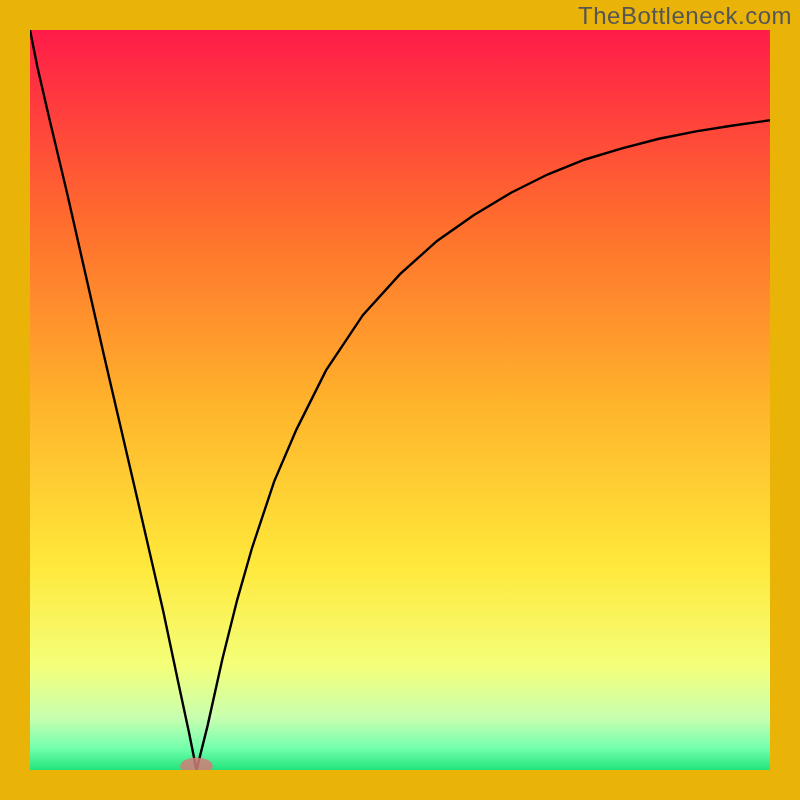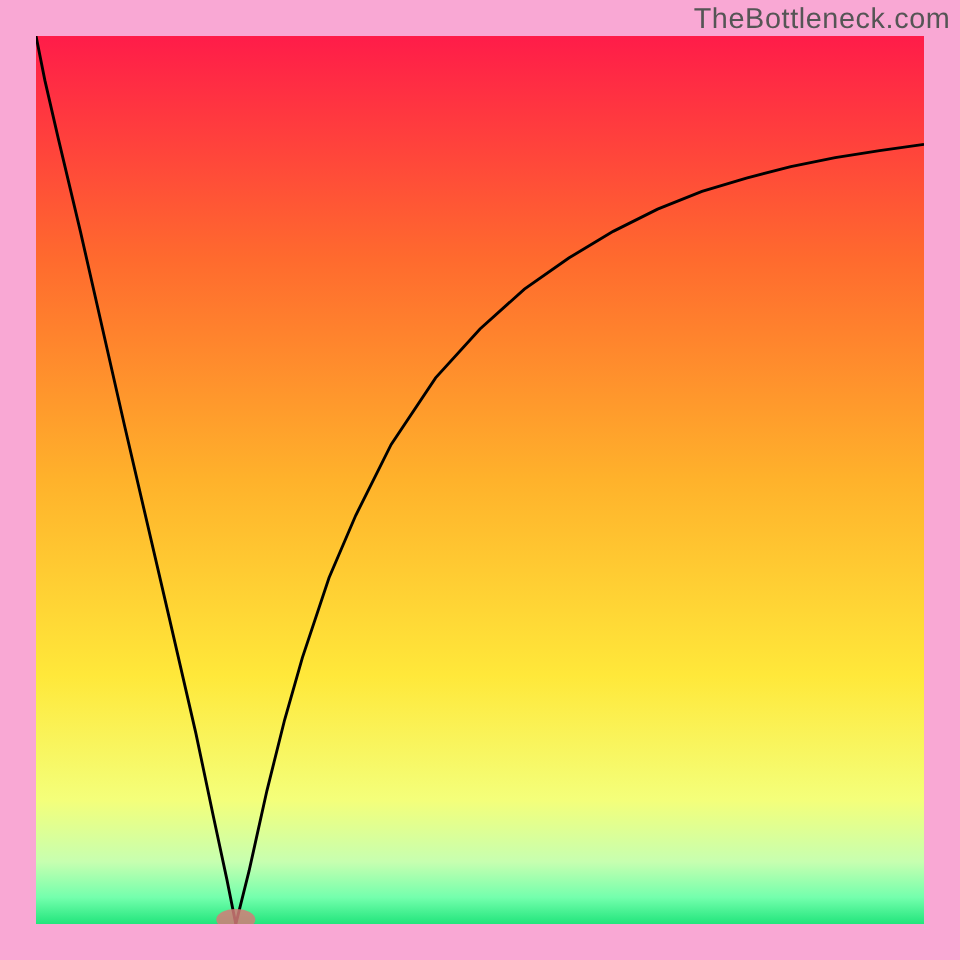--- a/index.html
+++ b/index.html
@@ -8,21 +8,21 @@
     width: 800px;
     height: 800px;
     overflow: hidden;
     background: #000;
     font-family: Arial, Helvetica, sans-serif;
   }
   .frame {
     position: relative;
     width: 800px;
     height: 800px;
-    background: #f9a8d4;
+    background: #eab308;
   }
   .watermark {
     position: absolute;
     top: 2px;
     right: 8px;
     color: #555;
     font-size: 24px;
     font-weight: 500;
     letter-spacing: 0.5px;
     z-index: 10;

